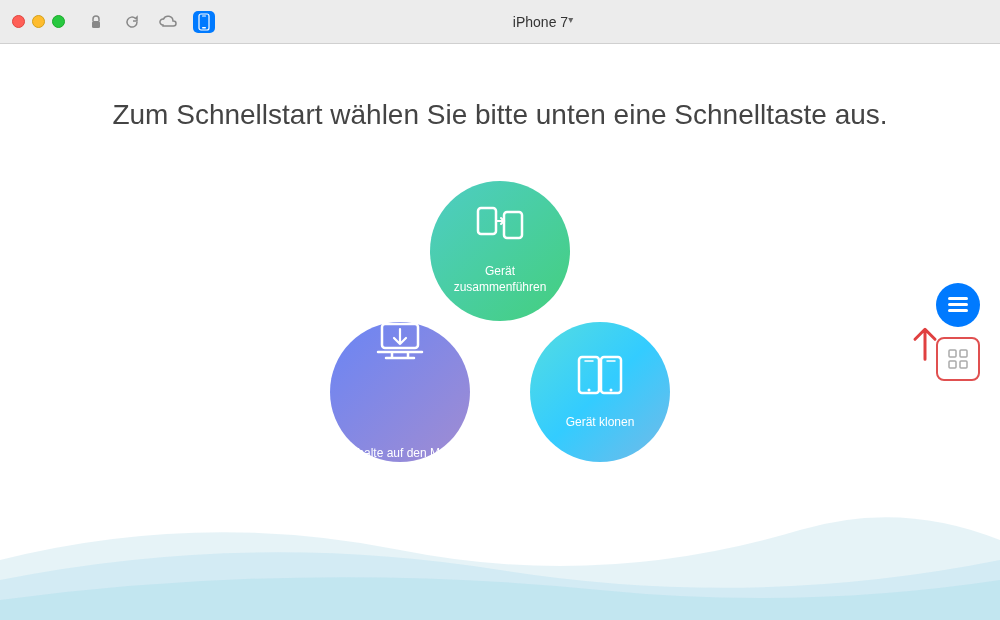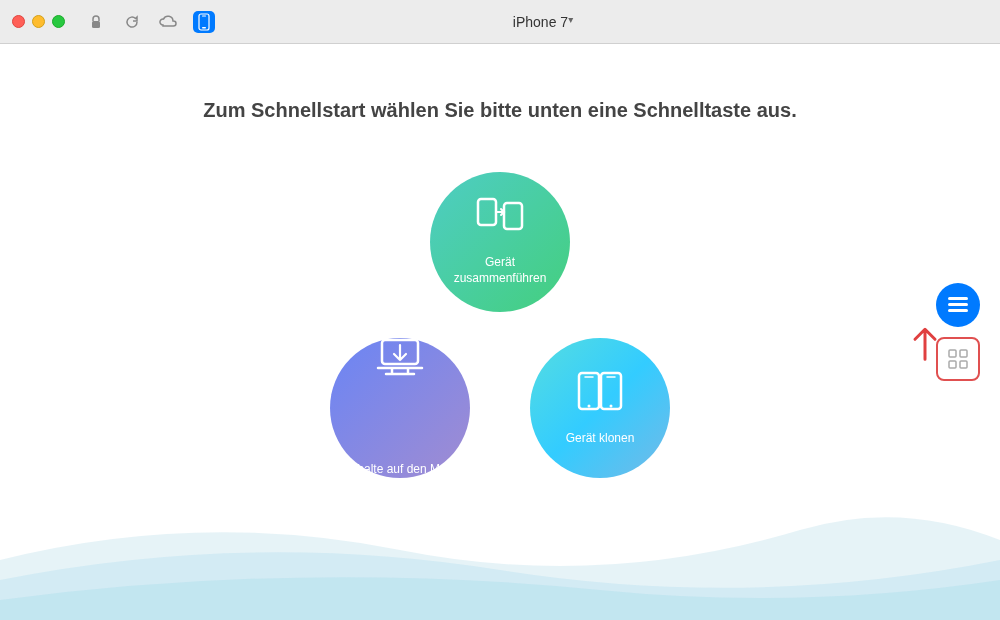--- a/index.html
+++ b/index.html
@@ -82,41 +82,41 @@
       background: white;
       position: relative;
       overflow: hidden;
       display: flex;
       flex-direction: column;
       align-items: center;
     }
 
     .subtitle {
       margin-top: 55px;
-      font-size: 20px;
+      font-size: 28px;
       color: #444;
-      font-weight: 700;
+      font-weight: 400;
       text-align: center;
     }
 
     
     .wave-bg {
       position: absolute;
       bottom: 0;
       left: 0;
       width: 100%;
       height: 160px;
     }
 
     
     .circles-container {
       margin-top: 50px;
       display: flex;
       flex-direction: column;
-      gap: 36px;
+      gap: 11px;
       align-items: center;
       position: relative;
       z-index: 2;
     }
     .circles-row {
       display: flex;
       gap: 60px;
       align-items: center;
       justify-content: center;
     }

